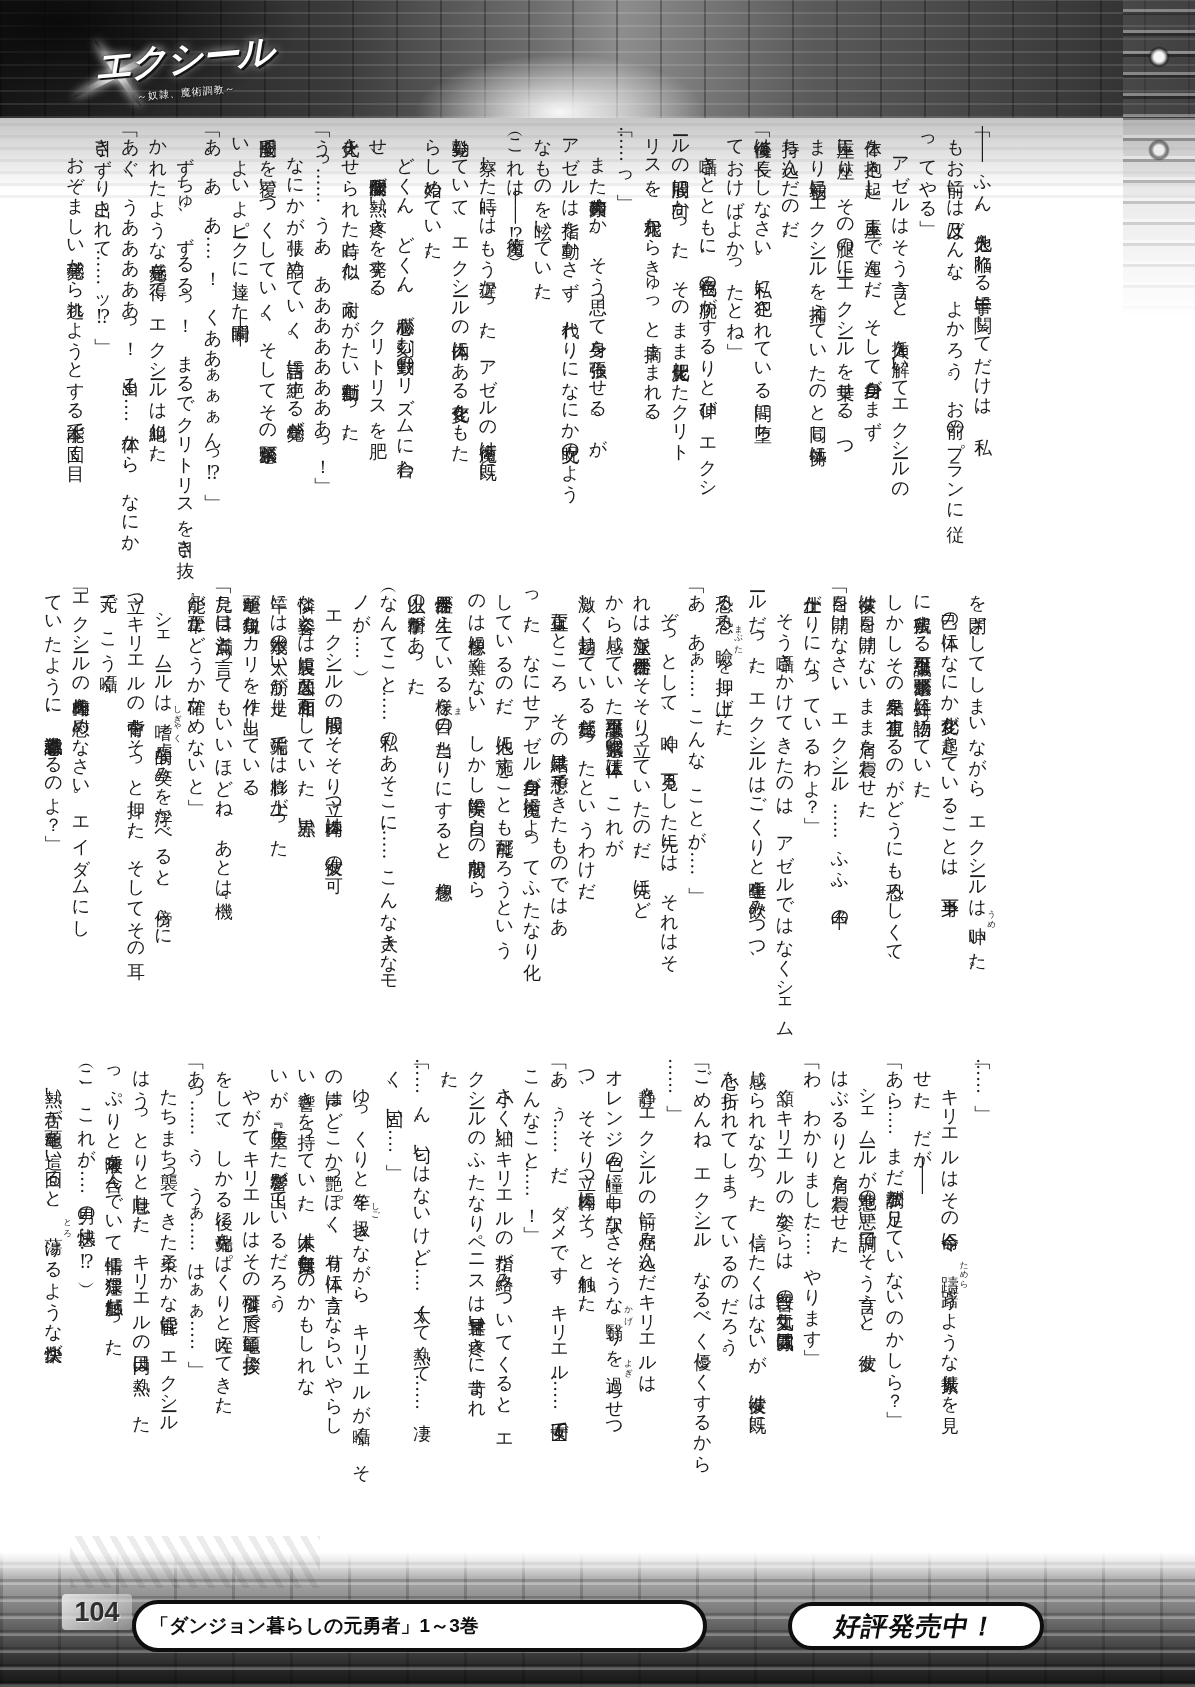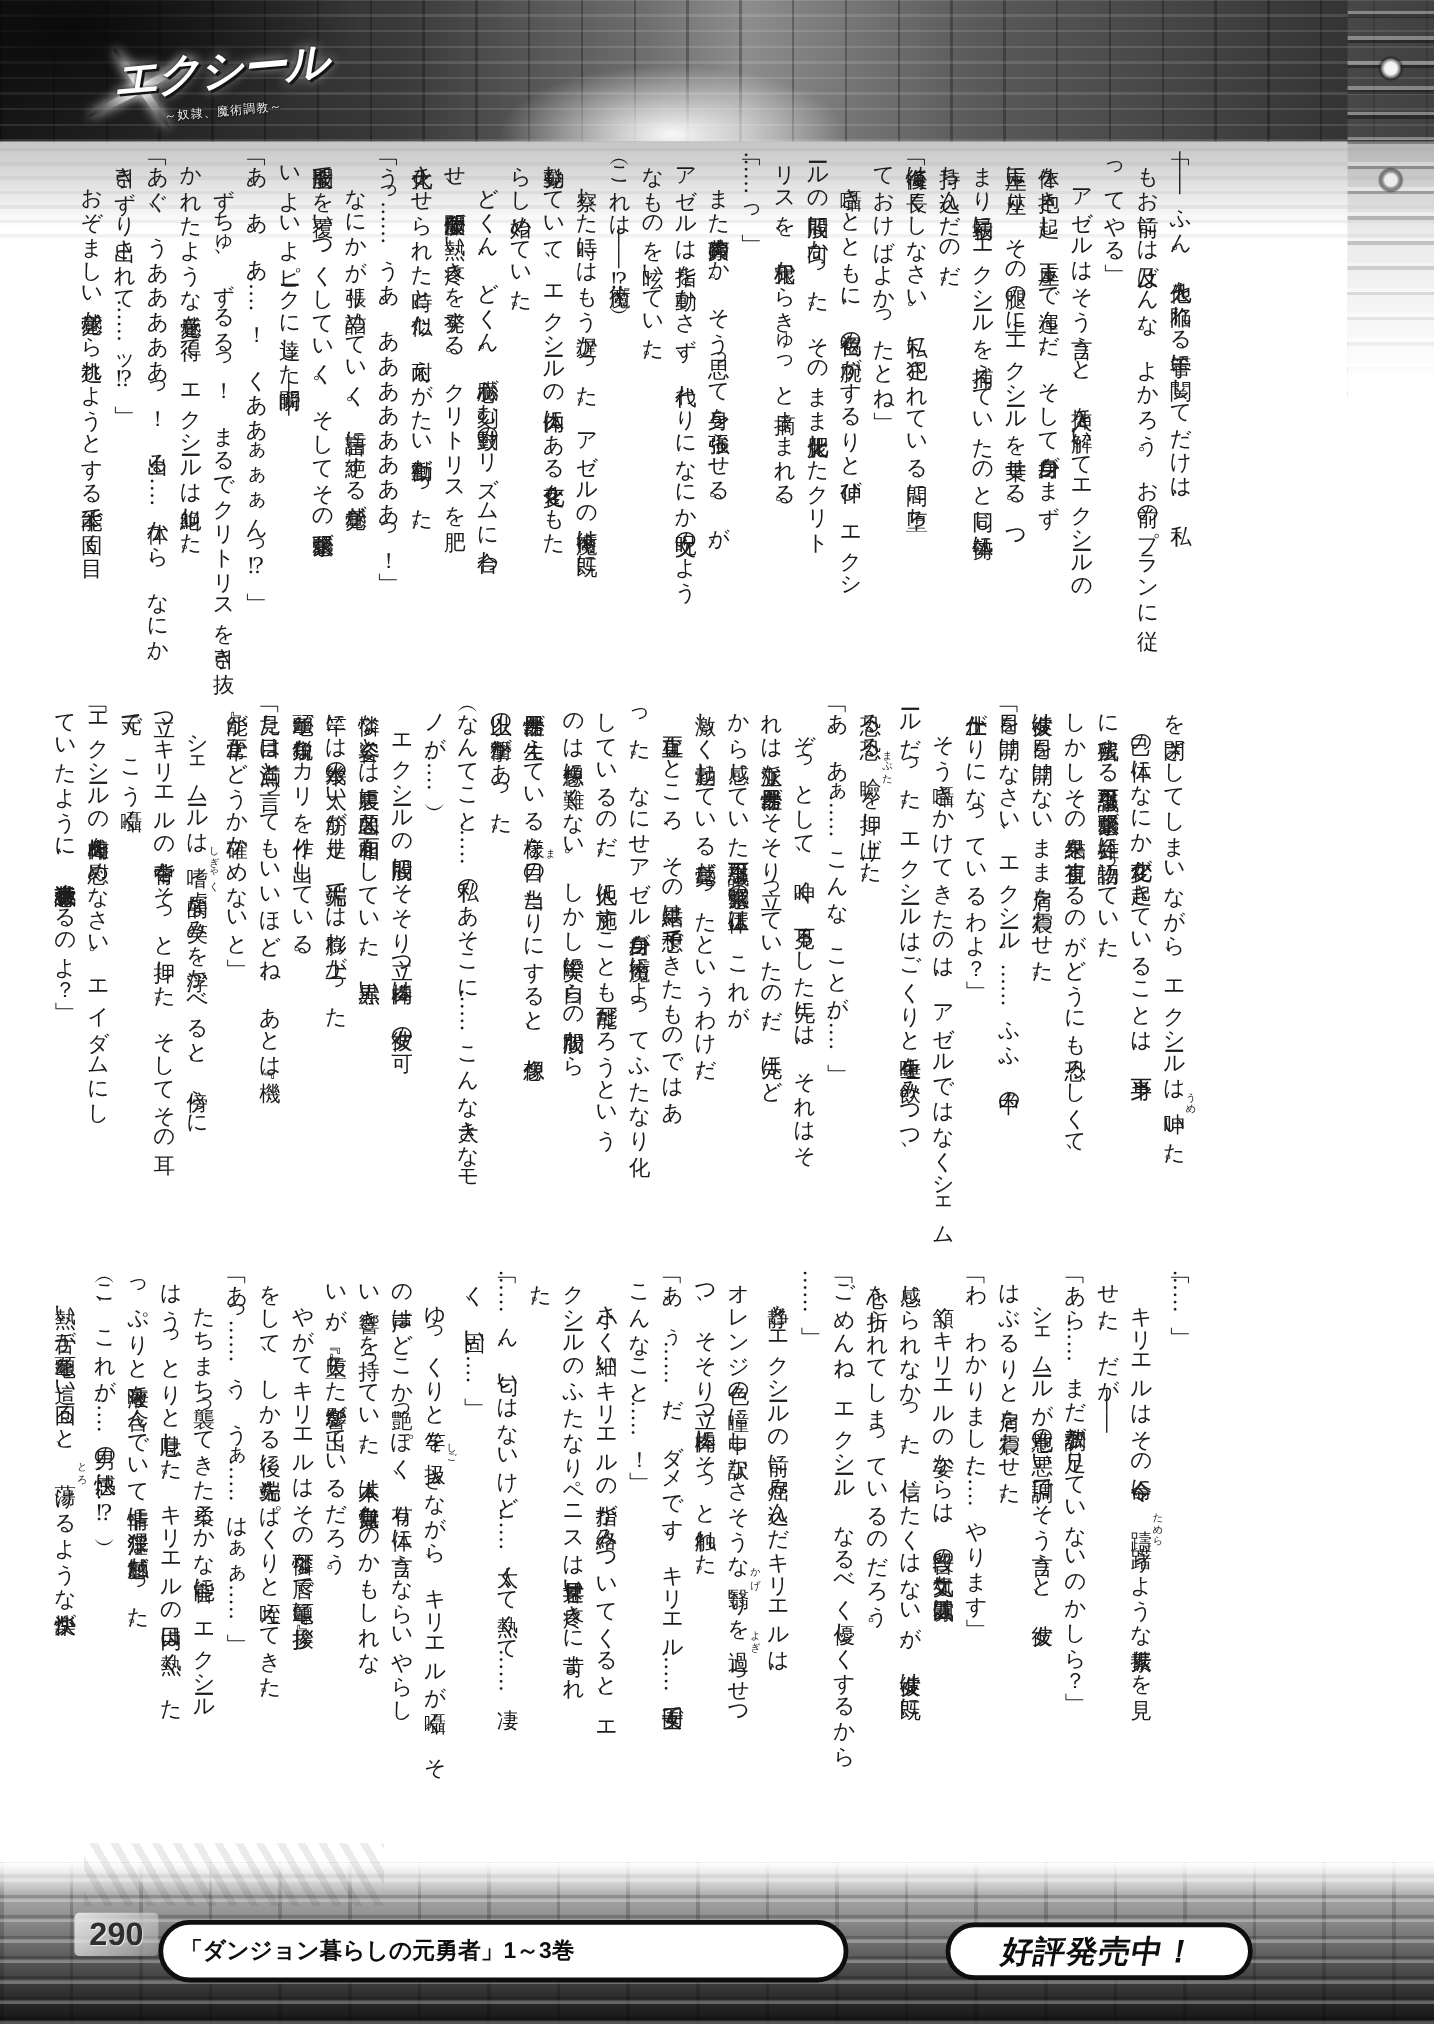--- a/index.html
+++ b/index.html
@@ -226,21 +226,21 @@
       <p class="tcol">「あっ……う、うぁ……はぁぁ……」</p>
       <p class="tcol">　たちまち襲ってきた柔らかな官能に、エクシール</p>
       <p class="tcol">はうっとりと吐息した。キリエルの口内は熱く、た</p>
       <p class="tcol">っぷりと唾液を含んでいて非情に淫猥な感触だった。</p>
       <p class="tcol">（こ、これが……男の快感……⁉）</p>
       <p class="tcol">　熱い舌が亀頭を這い回ると、<ruby>蕩<rt>とろ</rt></ruby>けるような快楽が</p>
     </div>
 
   <div class="bottom-art"></div>
   <div class="bottom-stripes"></div>
-  <div class="page-number">290</div>
+  <div class="page-number">104</div>
   <div class="author-bar">
     <div class="author-title">「ダンジョン暮らしの元勇者」1～3巻</div>
   </div>
   <div class="promo-bubble">
     <div class="promo-text">好評発売中！</div>
   </div>
 
 </div>
 
 </body></html>

